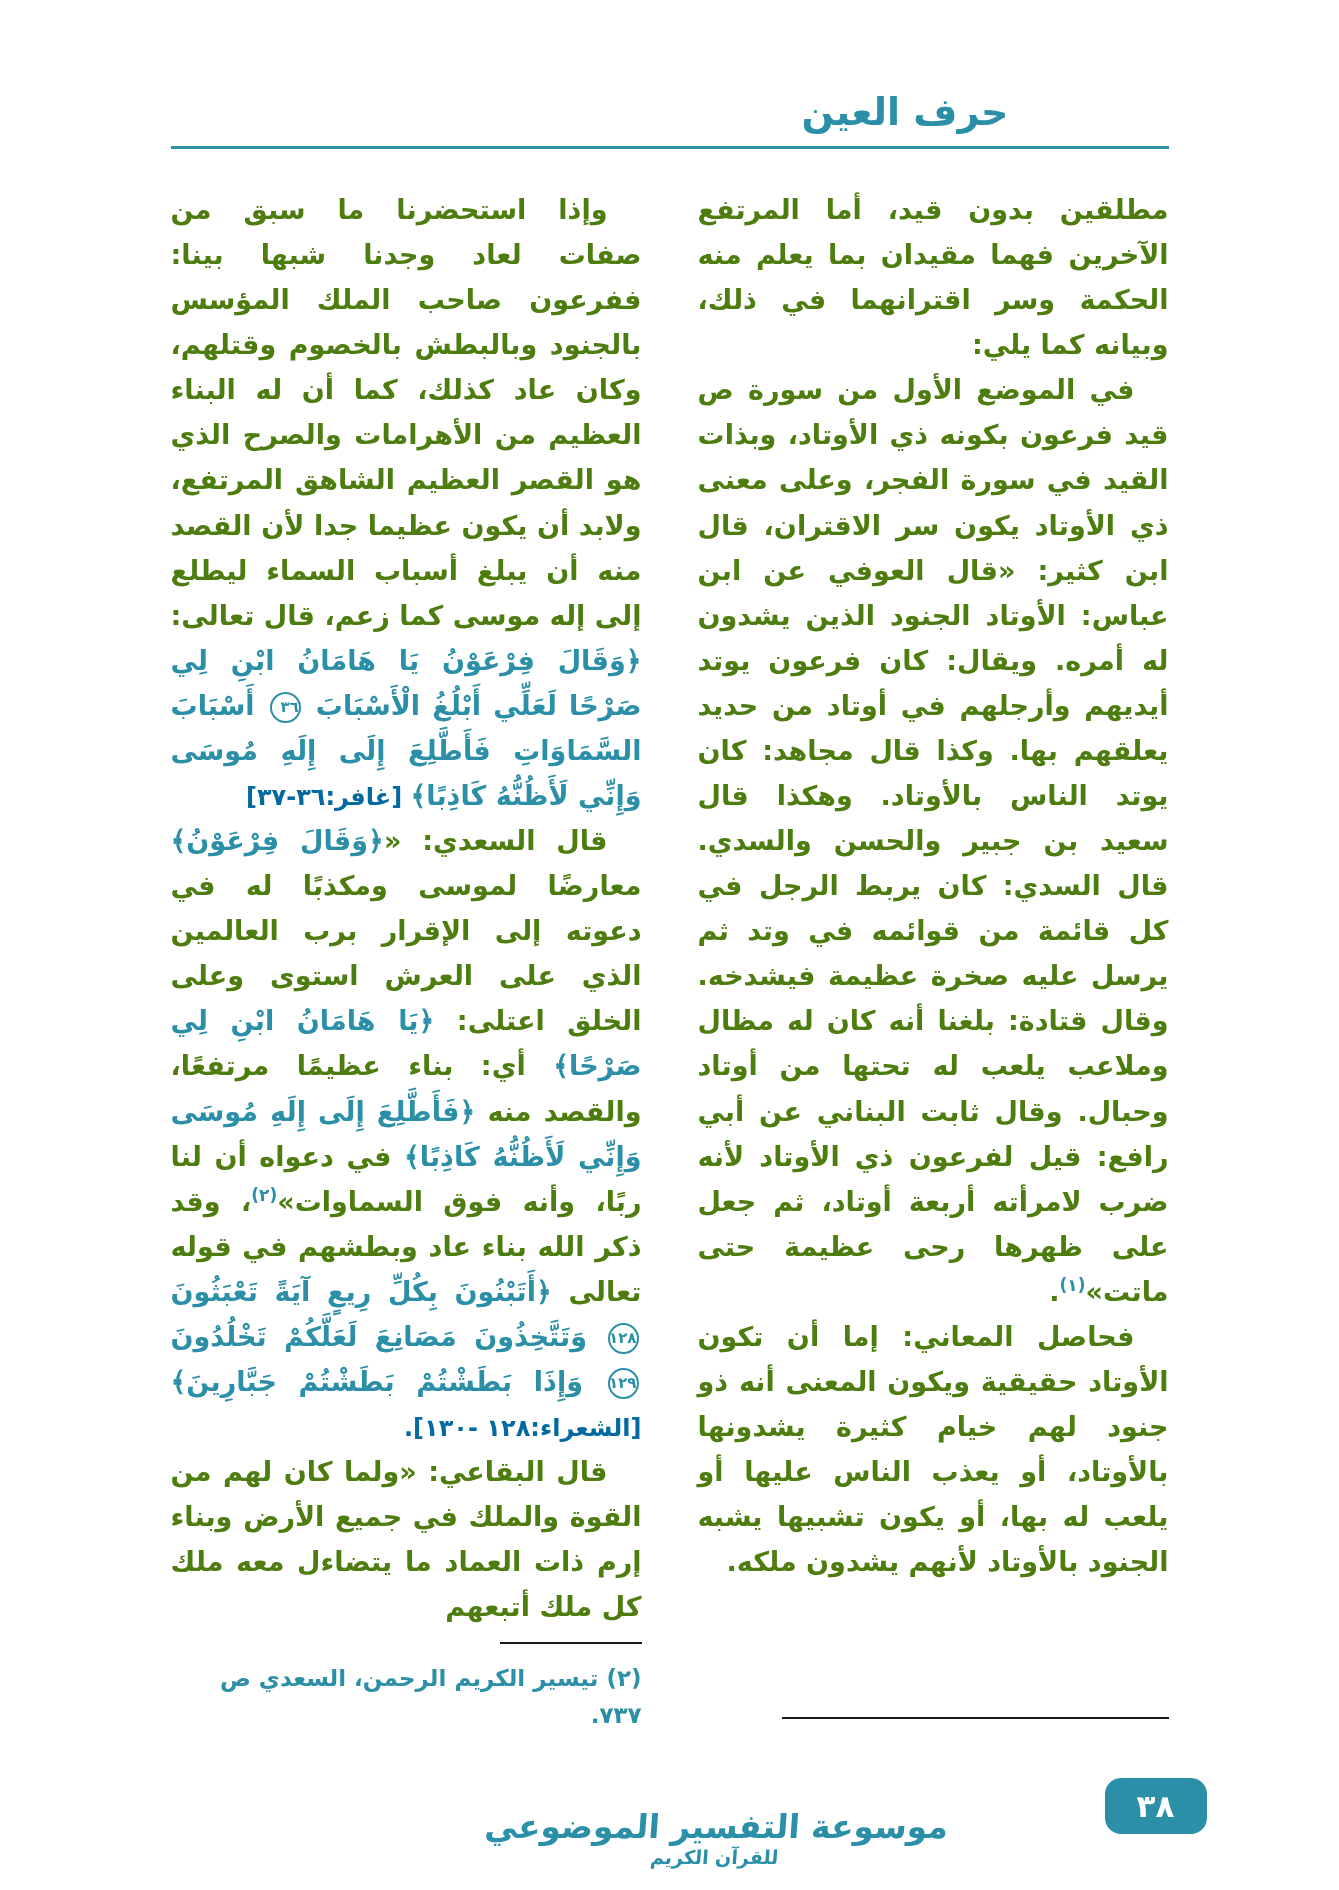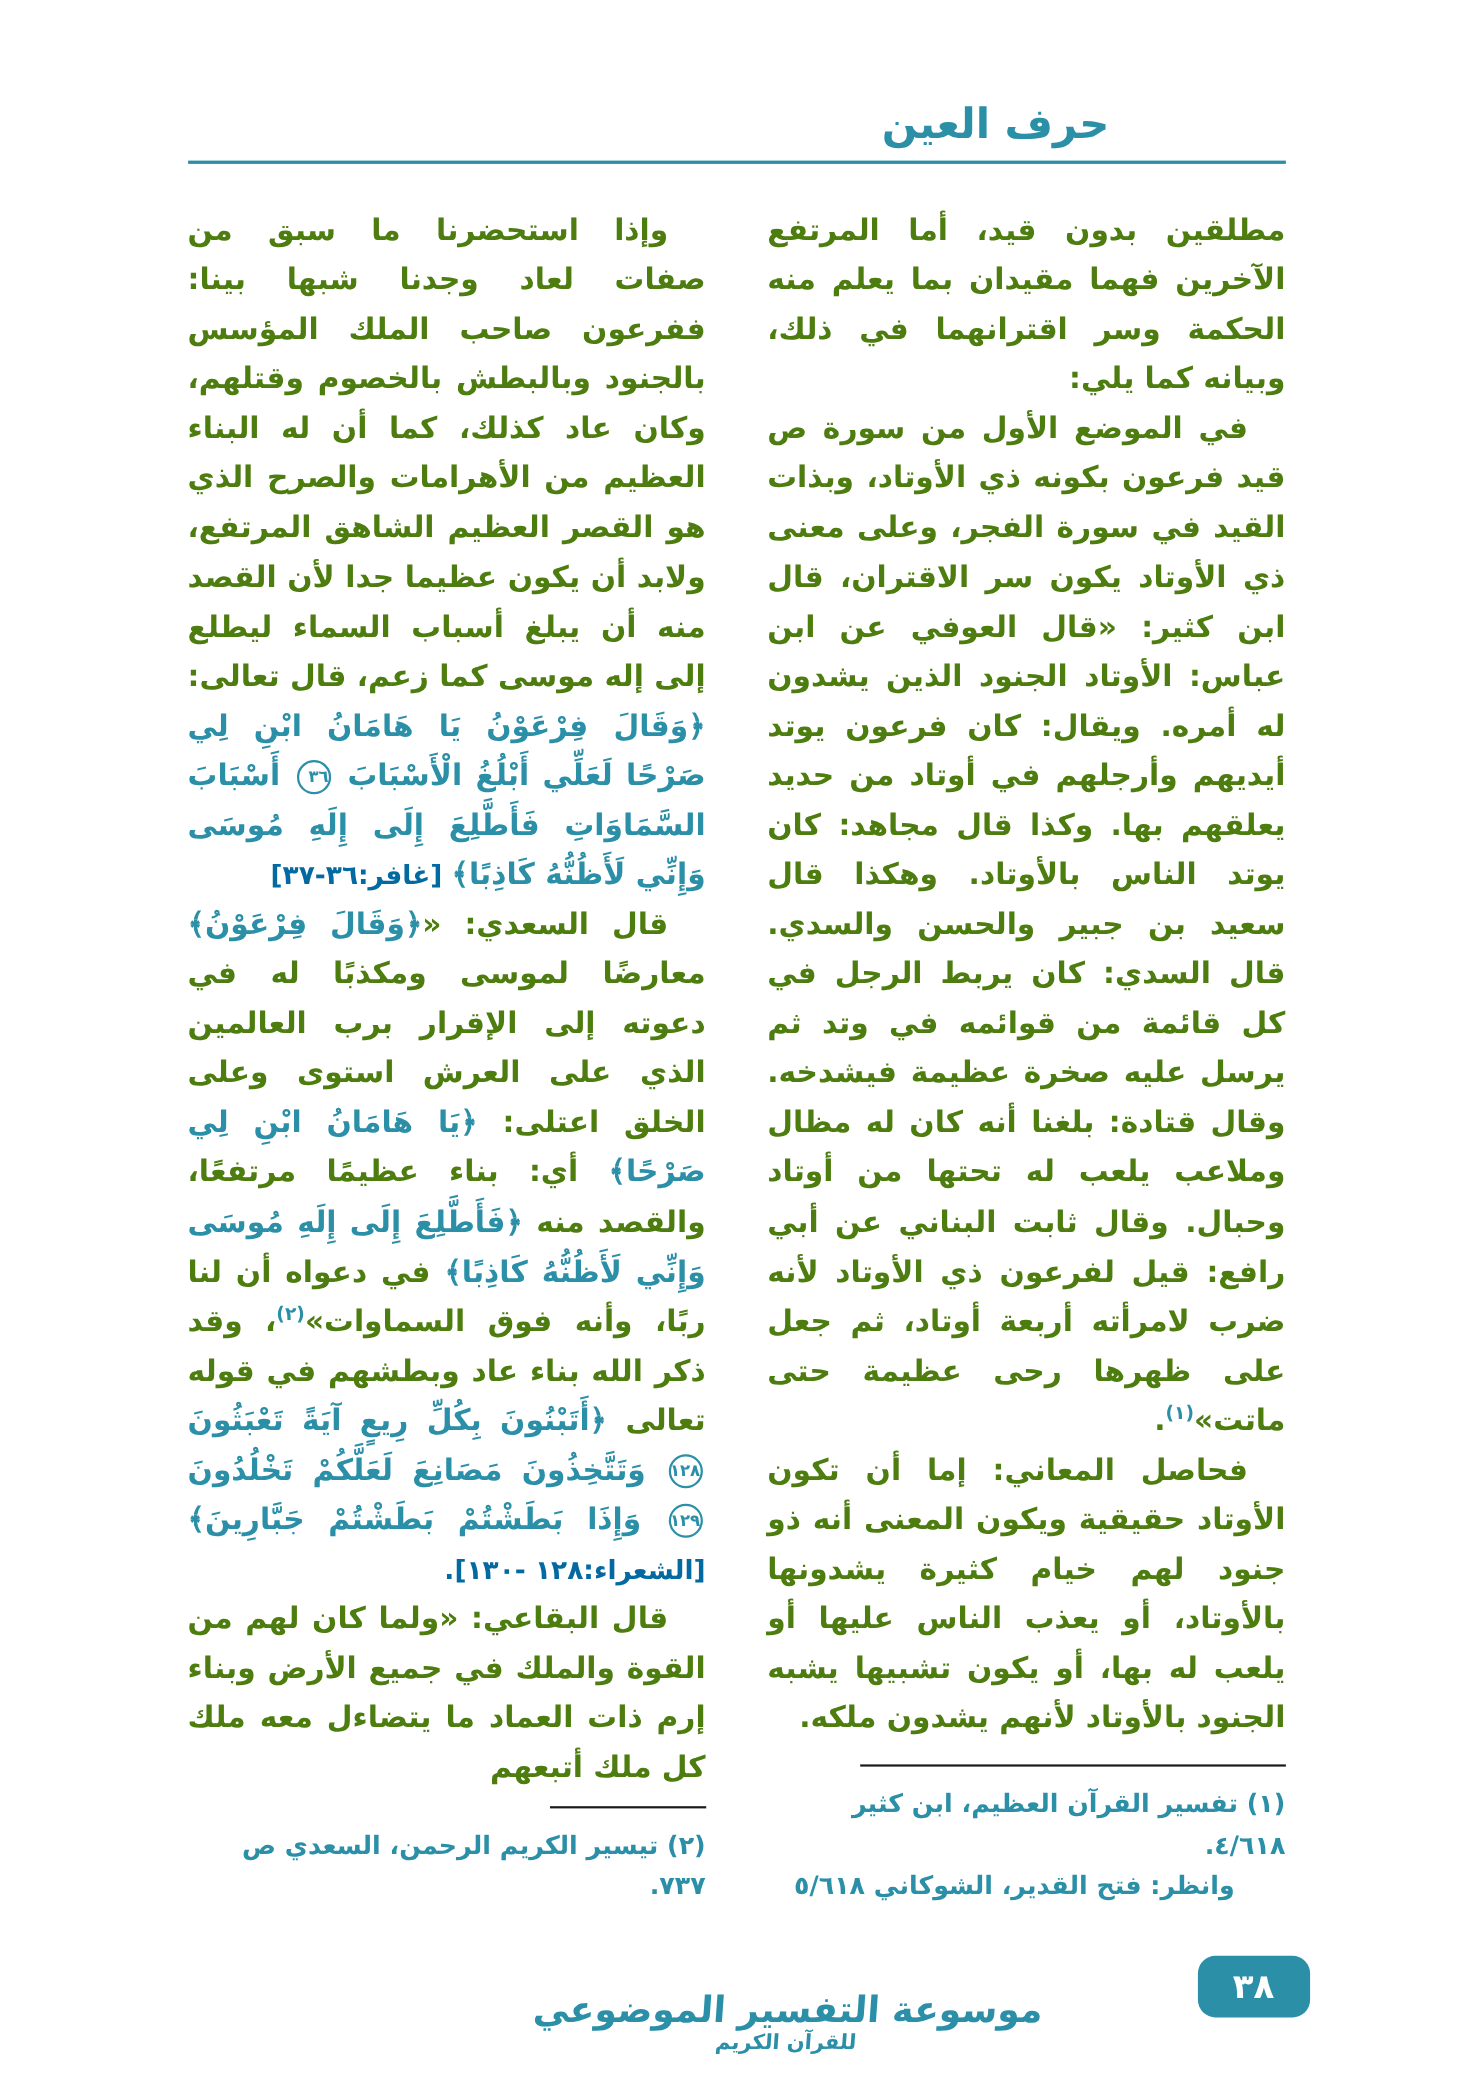--- a/index.html
+++ b/index.html
@@ -41,21 +41,21 @@
   .fn-marker { color: var(--accent); }
 
   .logo {
     position: absolute; right: 335px; bottom: 22px; text-align: center;
     color: var(--accent); transform: skewX(-4deg);
   }
   .logo .l1 { font-size: 33px; font-weight: 700; line-height: 1.15; }
   .logo .l2 { font-size: 19px; font-weight: 700; }
 
   .page-badge {
-    position: absolute; right: 92px; bottom: 56px; width: 102px; height: 56px;
+    position: absolute; right: 76px; bottom: 56px; width: 102px; height: 56px;
     background: var(--accent); color: #ffffff; border-radius: 16px;
     display: flex; align-items: center; justify-content: center;
     font-size: 31px; font-weight: 700;
   }
 </style>
 </head>
 <body>
 
 <div class="page" style="--accent: #2b8fa7;">
   <div class="content">
@@ -70,26 +70,20 @@
     <div class="columns">
 
       <section class="column">
         <div class="col-body">
             <p class="para"><span class="seg-txt">مطلقين بدون قيد، أما المرتفع الآخرين فهما مقيدان بما يعلم منه الحكمة وسر اقترانهما في ذلك، وبيانه كما يلي:</span></p>
             <p class="para indent"><span class="seg-txt">في الموضع الأول من سورة ص قيد فرعون بكونه ذي الأوتاد، وبذات القيد في سورة الفجر، وعلى معنى ذي الأوتاد يكون سر الاقتران، قال ابن كثير: «قال العوفي عن ابن عباس: الأوتاد الجنود الذين يشدون له أمره. ويقال: كان فرعون يوتد أيديهم وأرجلهم في أوتاد من حديد يعلقهم بها. وكذا قال مجاهد: كان يوتد الناس بالأوتاد. وهكذا قال سعيد بن جبير والحسن والسدي. قال السدي: كان يربط الرجل في كل قائمة من قوائمه في وتد ثم يرسل عليه صخرة عظيمة فيشدخه. وقال قتادة: بلغنا أنه كان له مظال وملاعب يلعب له تحتها من أوتاد وحبال. وقال ثابت البناني عن أبي رافع: قيل لفرعون ذي الأوتاد لأنه ضرب لامرأته أربعة أوتاد، ثم جعل على ظهرها رحى عظيمة حتى ماتت»</span><span class="seg-fnmark">(١)</span><span class="seg-txt">.</span></p>
             <p class="para indent"><span class="seg-txt">فحاصل المعاني: إما أن تكون الأوتاد حقيقية ويكون المعنى أنه ذو جنود لهم خيام كثيرة يشدونها بالأوتاد، أو يعذب الناس عليها أو يلعب له بها، أو يكون تشبيها يشبه الجنود بالأوتاد لأنهم يشدون ملكه.</span></p>
           </div>
         <div class="footnotes">
           <div class="fn-sep long"></div>
-          <div>
-              <div class="footnote">
-                <div class="fn-line"><span class="fn-marker">(١) </span>تفسير القرآن العظيم، ابن كثير ٤/٦١٨.</div>
-                <div class="fn-line cont">وانظر: فتح القدير، الشوكاني ٥/٦١٨</div>
-              </div>
-            </div>
         </div>
       </section>
 
       <section class="column">
         <div class="col-body">
             <p class="para indent"><span class="seg-txt">وإذا استحضرنا ما سبق من صفات لعاد وجدنا شبها بينا: ففرعون صاحب الملك المؤسس بالجنود وبالبطش بالخصوم وقتلهم، وكان عاد كذلك، كما أن له البناء العظيم من الأهرامات والصرح الذي هو القصر العظيم الشاهق المرتفع، ولابد أن يكون عظيما جدا لأن القصد منه أن يبلغ أسباب السماء ليطلع إلى إله موسى كما زعم، قال تعالى: </span><span class="seg-quran">﴿وَقَالَ فِرْعَوْنُ يَا هَامَانُ ابْنِ لِي صَرْحًا لَعَلِّي أَبْلُغُ الْأَسْبَابَ </span><span class="seg-aya">٣٦</span><span class="seg-quran"> أَسْبَابَ السَّمَاوَاتِ فَأَطَّلِعَ إِلَى إِلَهِ مُوسَى وَإِنِّي لَأَظُنُّهُ كَاذِبًا﴾</span><span class="seg-ref"> [غافر:٣٦-٣٧]</span></p>
             <p class="para indent"><span class="seg-txt">قال السعدي: «</span><span class="seg-quran">﴿وَقَالَ فِرْعَوْنُ﴾</span><span class="seg-txt"> معارضًا لموسى ومكذبًا له في دعوته إلى الإقرار برب العالمين الذي على العرش استوى وعلى الخلق اعتلى: </span><span class="seg-quran">﴿يَا هَامَانُ ابْنِ لِي صَرْحًا﴾</span><span class="seg-txt"> أي: بناء عظيمًا مرتفعًا، والقصد منه </span><span class="seg-quran">﴿فَأَطَّلِعَ إِلَى إِلَهِ مُوسَى وَإِنِّي لَأَظُنُّهُ كَاذِبًا﴾</span><span class="seg-txt"> في دعواه أن لنا ربًا، وأنه فوق السماوات»</span><span class="seg-fnmark">(٢)</span><span class="seg-txt">، وقد ذكر الله بناء عاد وبطشهم في قوله تعالى </span><span class="seg-quran">﴿أَتَبْنُونَ بِكُلِّ رِيعٍ آيَةً تَعْبَثُونَ </span><span class="seg-aya">١٢٨</span><span class="seg-quran"> وَتَتَّخِذُونَ مَصَانِعَ لَعَلَّكُمْ تَخْلُدُونَ </span><span class="seg-aya">١٢٩</span><span class="seg-quran"> وَإِذَا بَطَشْتُمْ بَطَشْتُمْ جَبَّارِينَ﴾</span><span class="seg-ref"> [الشعراء:١٢٨ -١٣٠].</span></p>
             <p class="para indent"><span class="seg-txt">قال البقاعي: «ولما كان لهم من القوة والملك في جميع الأرض وبناء إرم ذات العماد ما يتضاءل معه ملك كل ملك أتبعهم</span></p>
           </div>
         <div class="footnotes">

